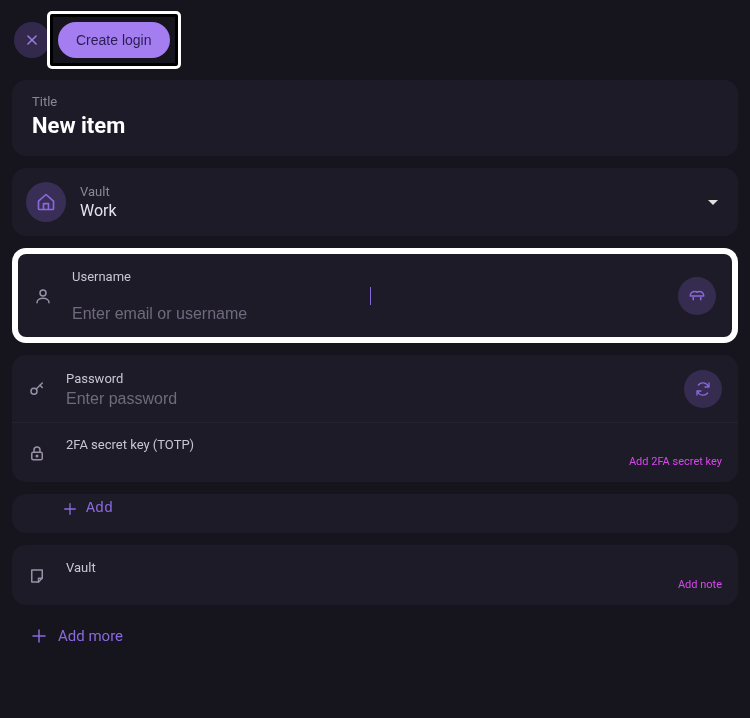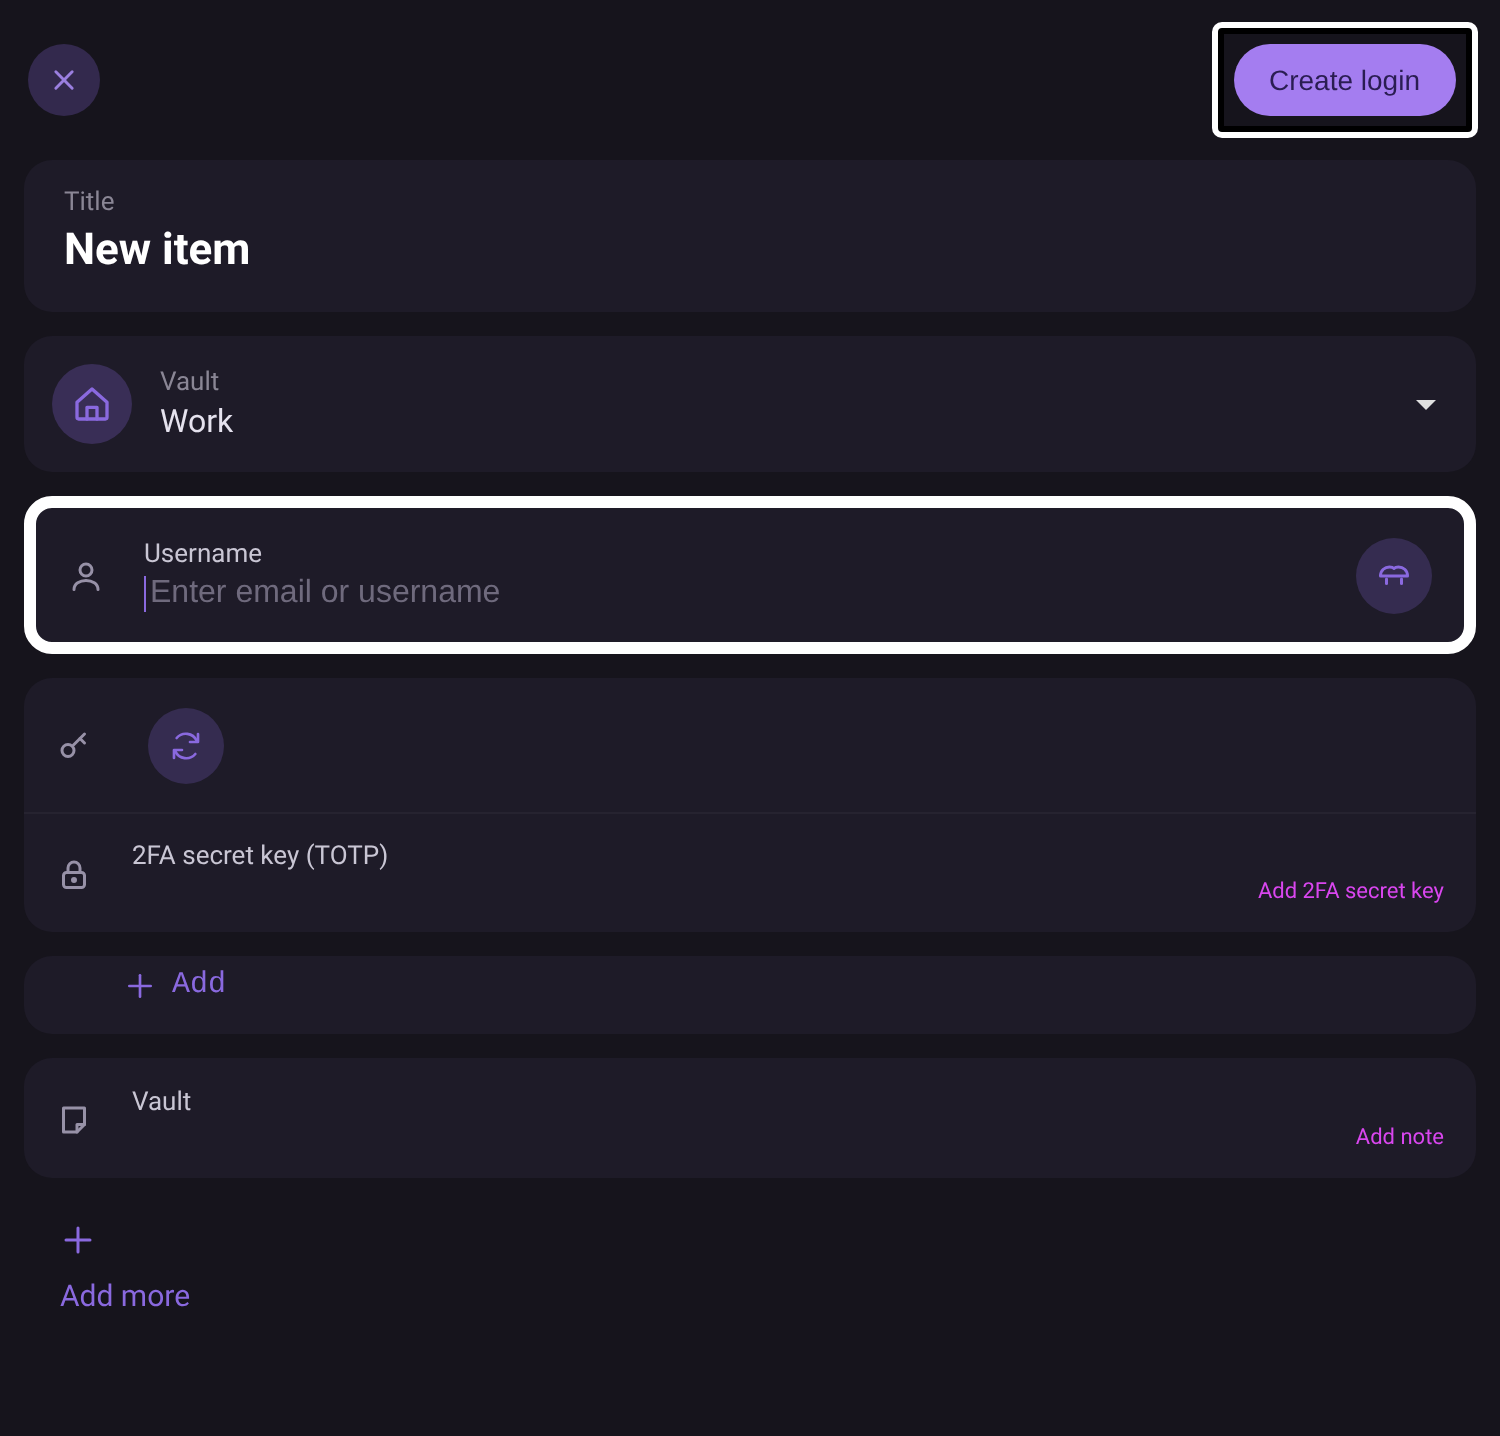--- a/index.html
+++ b/index.html
@@ -10,21 +10,21 @@
     body {
       background: #16141c;
       font-family: -apple-system, BlinkMacSystemFont, "Segoe UI", Roboto, sans-serif;
       width: 750px;
       height: 718px;
       overflow: hidden;
       color: #e0e0e0;
     }
     .header {
       display: flex;
-      justify-content: space-between;
+      justify-content: flex-start;
       align-items: center;
       padding: 14px 14px 14px 14px;
     }
     .close-circle {
       width: 36px;
       height: 36px;
       border-radius: 50%;
       background: rgba(138, 105, 223, 0.25);
       display: flex;
       align-items: center;
@@ -182,25 +182,24 @@
     }
     .websites-add-row svg {
       stroke: #8a69df;
     }
     .purple-link {
       color: #8a69df;
       font-size: 15px;
     }
     .add-more-row {
       display: flex;
-      align-items: flex-start;
+      align-items: center;
       gap: 10px;
       padding: 10px 18px;
       cursor: pointer;
-      flex-direction: column;
     }
     .add-more-row svg {
       stroke: #8a69df;
     }
     .cursor-caret {
       display: inline-block;
       width: 1px;
       height: 18px;
       background: #8a69df;
       vertical-align: middle;
@@ -250,21 +249,21 @@
   <div class="card focused">
     <div class="field-row">
       <div class="field-icon">
         <svg width="18" height="18" viewBox="0 0 24 24" fill="none" stroke-width="2" stroke-linecap="round">
           <circle cx="12" cy="8" r="4"></circle>
           <path d="M4 21 C4 17 8 15 12 15 C16 15 20 17 20 21"></path>
         </svg>
       </div>
       <div class="field-body">
         <div class="field-label">Username</div>
-        <div style="display:flex;align-items:center;">
+        <div style="display:flex;align-items:center;flex-direction:column;">
           <span class="cursor-caret"></span>
           <input class="field-input" type="text" placeholder="Enter email or username" style="">
         </div>
       </div>
       <div class="trailing-icon-circle">
         <svg width="18" height="18" viewBox="0 0 24 24" fill="none" stroke-width="2" stroke-linecap="round" stroke-linejoin="round">
           <path d="M3 12 C3 8 6 6 9 6 C11 6 12 7 12 7 C12 7 13 6 15 6 C18 6 21 8 21 12"></path>
           <path d="M7 17 L7 14"></path>
           <path d="M17 17 L17 14"></path>
           <path d="M4 12 L20 12"></path>
@@ -275,20 +274,24 @@
 
   <div class="card">
     <div class="field-row">
       <div class="field-icon">
         <svg width="18" height="18" viewBox="0 0 24 24" fill="none" stroke-width="2" stroke-linecap="round" stroke-linejoin="round">
           <circle cx="8" cy="15" r="4"></circle>
           <path d="M11 12 L19 4"></path>
           <path d="M16 7 L19 10"></path>
         </svg>
       </div>
+      <div class="field-body">
+        <div class="field-label">Password</div>
+        <input class="field-input" type="password" placeholder="Enter password" style="">
+      </div>
       <div class="trailing-icon-circle">
         <svg width="16" height="16" viewBox="0 0 24 24" fill="none" stroke-width="2" stroke-linecap="round" stroke-linejoin="round">
           <path d="M21 3 L21 9 L15 9"></path>
           <path d="M3 21 L3 15 L9 15"></path>
           <path d="M20 8 A9 9 0 0 0 5 6"></path>
           <path d="M4 16 A9 9 0 0 0 19 18"></path>
         </svg>
       </div>
     </div>
     <div class="field-row">

